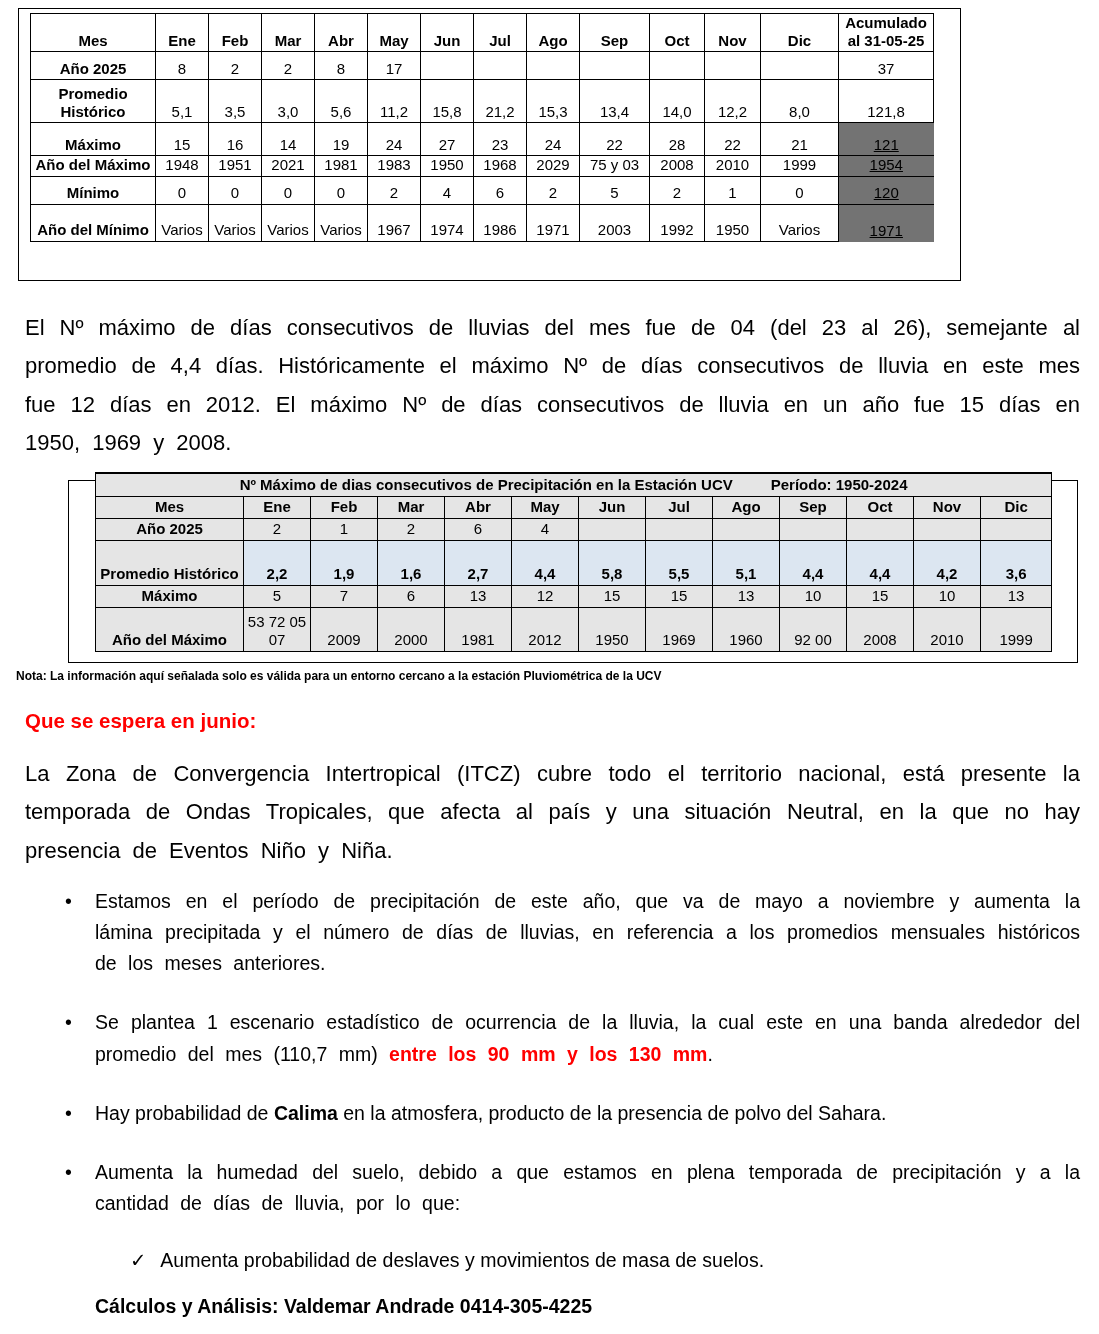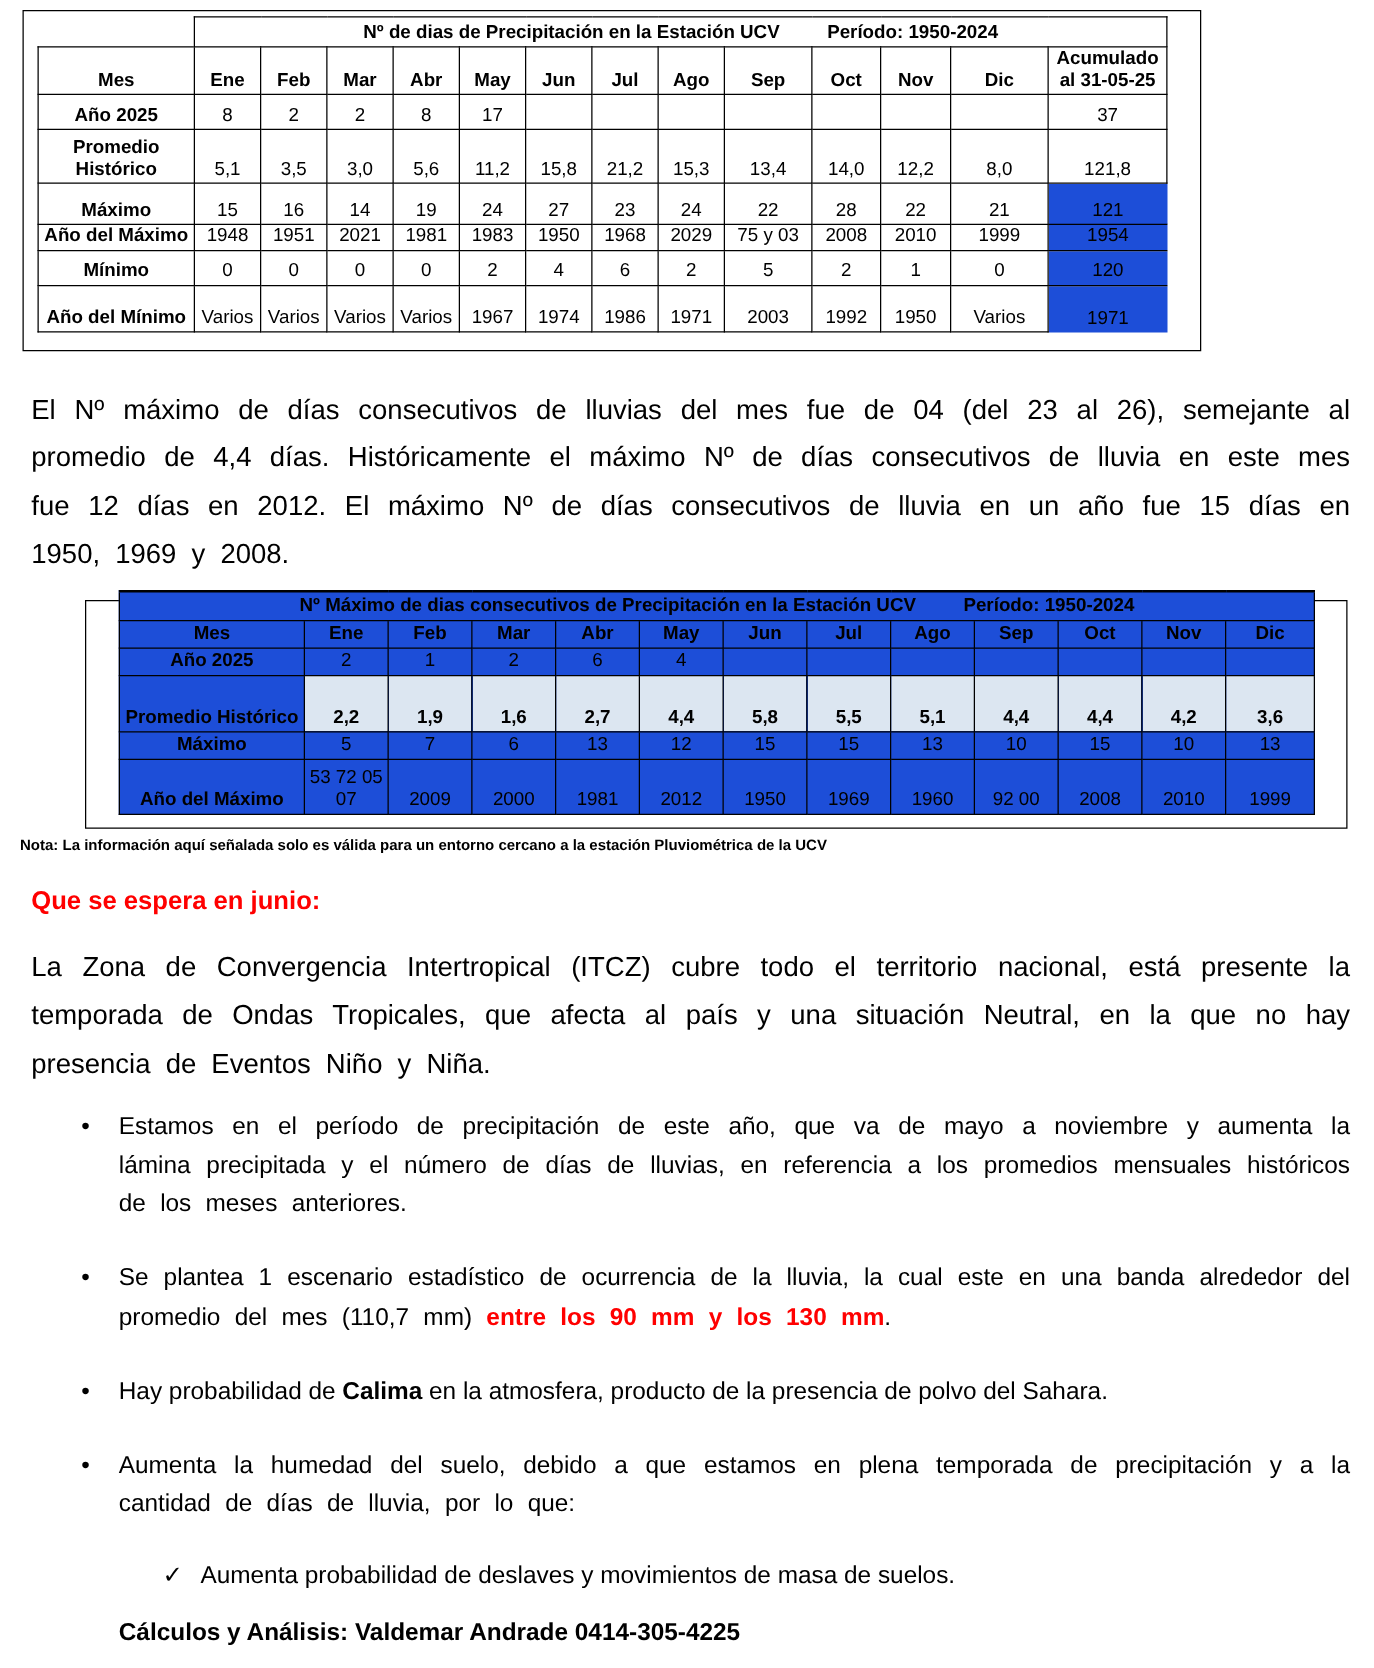--- a/index.html
+++ b/index.html
@@ -18,36 +18,36 @@
   table.xl { border-collapse: collapse; table-layout: fixed; }
   .xl td, .xl th {
     border: 1px solid #000; text-align: center; vertical-align: bottom;
     padding: 0 2px 2px 2px; font-size: 15px; line-height: 1.18;
     overflow: hidden; font-weight: normal;
   }
   .xl .blank { border: none; background: #fff; }
   .xl .title { font-weight: bold; }
   .xl th, .xl td.lbl { font-weight: bold; }
   .xl .gap { display: inline-block; width: 38px; }
-  .xl td.hl { background: #1d4ed8; border-right: none; }
+  .xl td.hl { background: #737373; border-right: none; text-decoration: underline; }
   .xl tbody tr:last-child td.hl { border-bottom: none; }
 
   .t1 { width: 903px; }
   .t1 thead tr:nth-child(1) { height: 24px; }
   .t1 thead tr:nth-child(2) { height: 38px; }
   .t1 tbody tr:nth-child(1) { height: 28px; }
   .t1 tbody tr:nth-child(2) { height: 43px; }
   .t1 tbody tr:nth-child(3) { height: 33px; }
   .t1 tbody tr:nth-child(4) { height: 20px; }
   .t1 tbody tr:nth-child(5) { height: 28px; }
   .t1 tbody tr:nth-child(6) { height: 37px; }
 
   .t2wrap { position: relative; margin-top: 18px; margin-left: 68px;
             width: 1010px; height: 183px; border: 1px solid #000; }
-  .t2 { position: absolute; left: 26px; top: -9px; width: 955px; background: #1d4ed8; padding-left: 31px; }
+  .t2 { position: absolute; left: 26px; top: -9px; width: 955px; background: #e5e5e5; padding-left: 31px; }
   .t2 thead tr:nth-child(1) td { border-top: 2px solid #000; }
   .t2 thead tr:nth-child(1) { height: 23px; }
   .t2 thead tr:nth-child(2) { height: 22px; }
   .t2 tbody tr:nth-child(1) { height: 22px; }
   .t2 tbody tr:nth-child(2) { height: 45px; }
   .t2 tbody tr:nth-child(3) { height: 22px; }
   .t2 tbody tr:nth-child(4) { height: 44px; }
   .t2 td.band { background: #dce6f1; font-weight: bold; }
 
   
@@ -108,24 +108,20 @@
           <col style="width:53px">
           <col style="width:53px">
           <col style="width:53px">
         <col style="width:70px">
           <col style="width:55px">
           <col style="width:56px">
           <col style="width:78px">
         <col style="width:95px">
       </colgroup>
       <thead>
-        <tr>
-          <td class="blank"></td>
-          <td class="title" colspan="13"><span>Nº de dias de Precipitación en la Estación UCV</span><span class="gap"></span><span>Período: 1950-2024</span></td>
-        </tr>
         <tr>
           <th>Mes</th>
           <th>Ene</th>
             <th>Feb</th>
             <th>Mar</th>
             <th>Abr</th>
             <th>May</th>
             <th>Jun</th>
             <th>Jul</th>
             <th>Ago</th>

